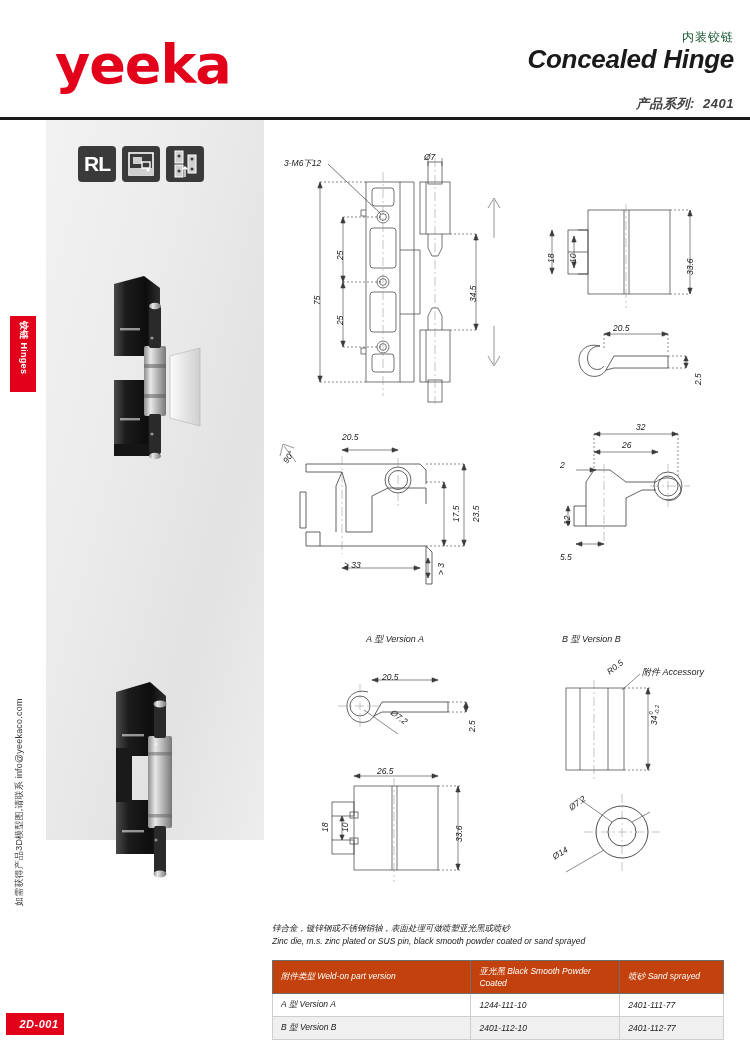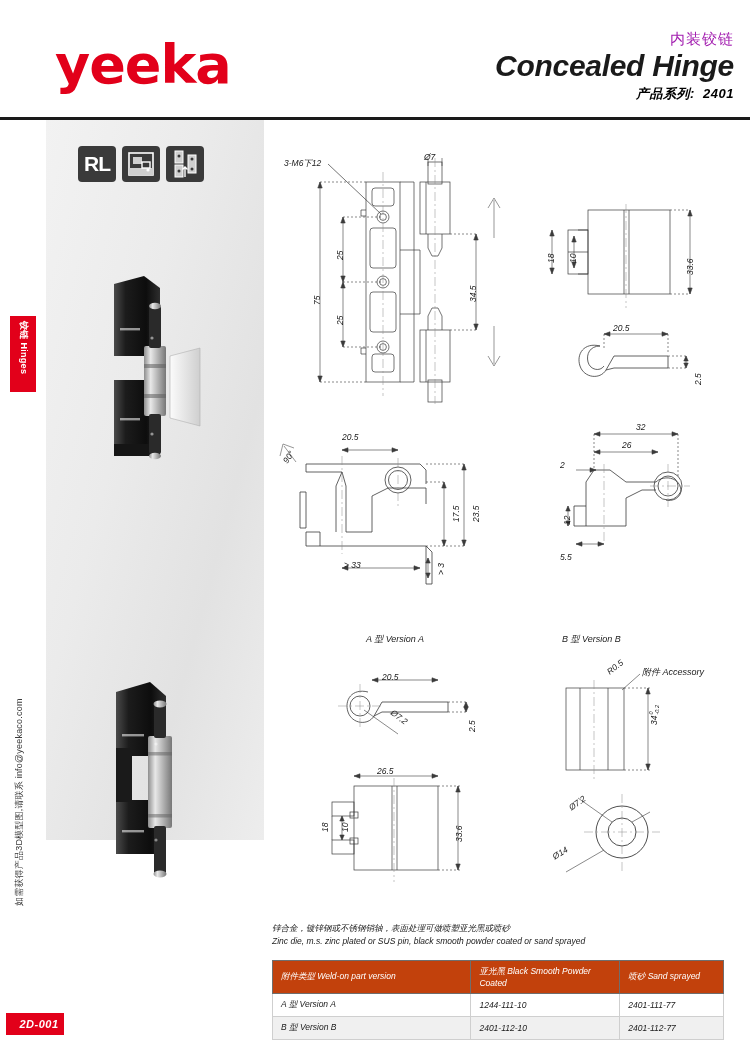--- a/index.html
+++ b/index.html
@@ -13,27 +13,27 @@
 
   
   #header { position: absolute; left: 0; top: 0; width: 750px; height: 119px; background: #fff; }
   #logo {
     position: absolute; left: 55px; top: 38px;
     font-family: "DejaVu Sans", sans-serif;
     font-size: 54px; font-weight: 700; color: #e2001a;
     letter-spacing: -1px; line-height: 1;
   }
   #title-block { position: absolute; right: 16px; top: 30px; text-align: right; }
-  #title-cn { font-size: 15px; color: #a21caf; letter-spacing: 1px; line-height: 1.25; }
+  #title-cn { font-size: 12px; color: #14532d; letter-spacing: 1px; line-height: 1.25; }
   #title-en {
     font-family: "Liberation Sans", sans-serif;
-    font-size: 30px; font-weight: 700; font-style: italic;
+    font-size: 26px; font-weight: 700; font-style: italic;
     color: #1a1a1a; line-height: 1.12; letter-spacing: -0.3px;
   }
-  #title-series { font-size: 13px; font-style: italic; font-weight: 700; color: #000000; margin-top: 3px; letter-spacing: 0.5px; }
+  #title-series { font-size: 13px; font-style: italic; font-weight: 700; color: #404040; margin-top: 21px; letter-spacing: 0.5px; }
   #header-rule { position: absolute; left: 0; top: 117px; width: 750px; height: 3px; background: #1a1a1a; }
 
   
   #left-rail { position: absolute; left: 0; top: 120px; width: 46px; height: 929px; background: #fff; }
   #section-tab {
     position: absolute; left: 10px; top: 196px;
     width: 26px; height: 76px; background: #e2001a;
   }
   #section-tab span {
     display: block; white-space: nowrap;

